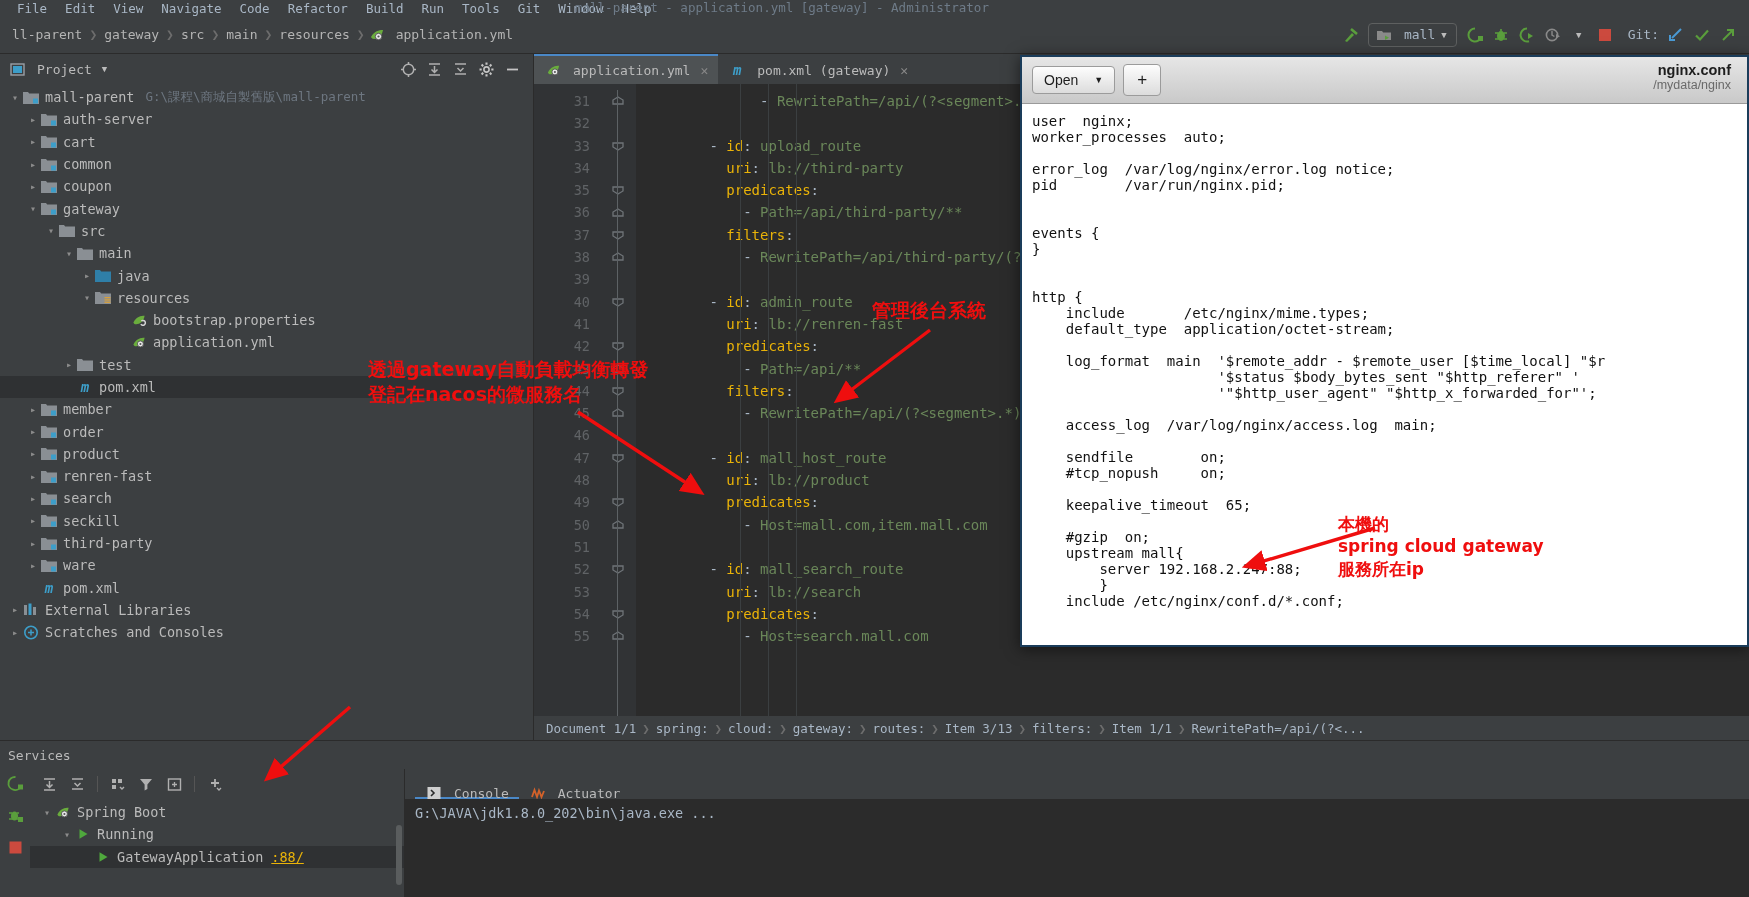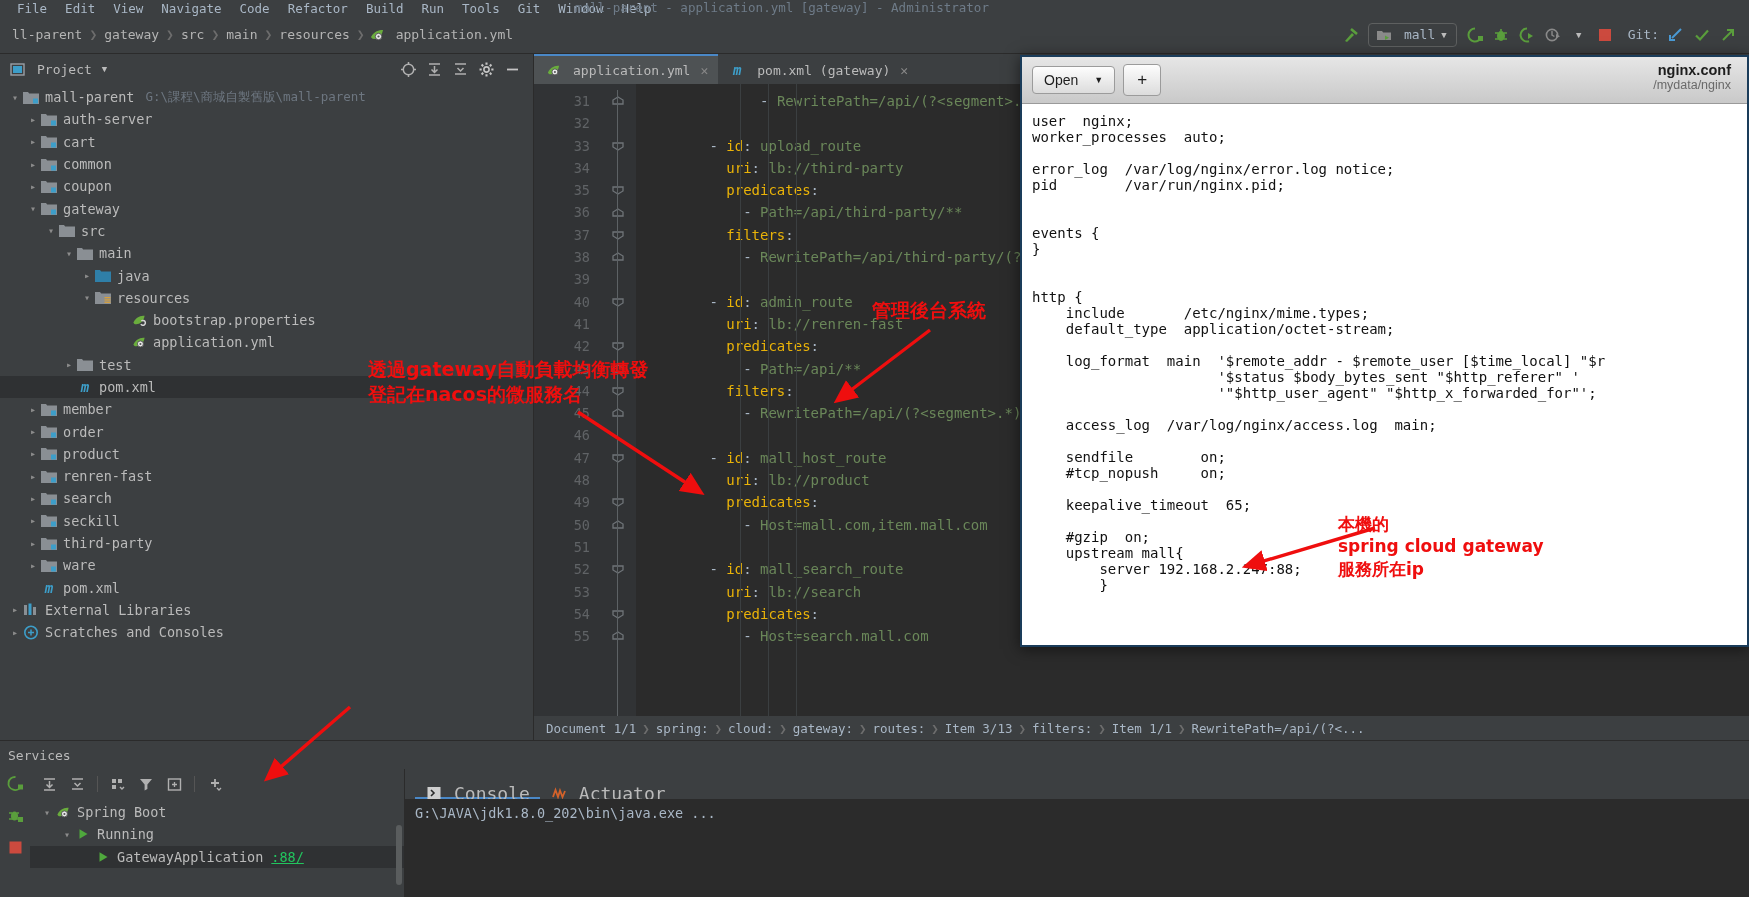--- a/index.html
+++ b/index.html
@@ -72,24 +72,24 @@
   .svctitle { height:28px; display:flex; align-items:center; padding-left:8px; font-size:13px; color:#bbb; }
   .svcbody { flex:1; display:flex; min-height:0; }
   .svcgutter { width:30px; flex:0 0 30px; display:flex; flex-direction:column; align-items:center; padding-top:6px; gap:12px; background:#3c3f41; }
   .svcleft { width:375px; flex:0 0 375px; display:flex; flex-direction:column; border-right:1px solid #2b2b2b; }
   .svctb { height:30px; display:flex; align-items:center; gap:2px; padding-left:6px; }
   .svctb .sb { width:26px; height:24px; display:flex; align-items:center; justify-content:center; cursor:pointer; }
   .svctb .div { width:1px; height:16px; background:#555; margin:0 5px; }
   .svctree { flex:1; padding-top:2px; position:relative; }
   .svcrow { height:22.3px; display:flex; align-items:center; white-space:nowrap; font-size:13.5px; color:#bbb; }
   .svcrow.sel { background:#2f3133; }
-  .link { color:#22c55e; text-decoration:underline; }
+  .link { color:#eab308; text-decoration:underline; }
   .svcright { flex:1; display:flex; flex-direction:column; min-width:0; }
   .conTabs { height:30px; display:flex; align-items:stretch; padding-left:10px; }
-  .conTab { display:flex; align-items:center; gap:6px; padding:0 10px; font-size:18px; color:#bbb; border-bottom:2px solid transparent;margin-top:20px; }
+  .conTab { display:flex; align-items:center; gap:6px; padding:0 10px; font-size:13px; color:#bbb; border-bottom:2px solid transparent;margin-top:20px; }
   .conTab.active { border-bottom-color:#4a88c7; }
   .conOut { flex:1; background:#2b2b2b; padding:6px 10px; font-size:13.5px; color:#a9b7c6; white-space:pre; }
   .scrollthumb { position:absolute; right:2px; top:26px; width:6px; height:60px; background:#5a5d5e; border-radius:3px; }
 
   
   .gedit { position:absolute; left:1020px; top:55px; width:729px; height:592px; background:#ffffff; border:2px solid #1a3c5a; display:flex; flex-direction:column; box-shadow:0 2px 14px rgba(0,0,0,.55); }
   .ghdr { height:47px; background:linear-gradient(#e6e6e6,#c9c9c9); border-bottom:1px solid #9a9a9a; display:flex; align-items:center; padding:0 10px; position:relative; }
   .gbtn { background:linear-gradient(#fdfdfd,#dcdcdc); border:1px solid #9b9b9b; border-radius:4px; padding:5px 11px; font-family:"Liberation Sans",sans-serif; font-size:14px; color:#1d1d1d; display:flex; align-items:center; gap:16px; cursor:pointer; }
   .gbtn.plus { padding:5px 13px; font-size:17px; }
   .gtitlewrap { position:absolute; right:16px; top:5px; text-align:right; font-family:"Liberation Sans",sans-serif; }
@@ -875,20 +875,21 @@
       <div class="gl blank"> </div>
       <div class="gl">    sendfile        on;</div>
       <div class="gl">    #tcp_nopush     on;</div>
       <div class="gl blank"> </div>
       <div class="gl">    keepalive_timeout  65;</div>
       <div class="gl blank"> </div>
       <div class="gl">    #gzip  on;</div>
       <div class="gl">    upstream mall{</div>
       <div class="gl">        server 192.168.2.247:88;</div>
       <div class="gl">        }</div>
+      <div class="gl">    include /etc/nginx/conf.d/*.conf;</div>
     </div>
 </div>
 
 <svg class="arrowlayer">
   <defs>
     <marker id="ah" markerWidth="7" markerHeight="7" refX="5.4" refY="3.2" orient="auto">
       <path d="M0,0 L7,3.2 L0,6.4 z" fill="#ef0e0e"></path>
     </marker>
   </defs>
   <line x1="930" y1="330" x2="838" y2="400" stroke="#ef0e0e" stroke-width="3.4" marker-end="url(#ah)"></line>

